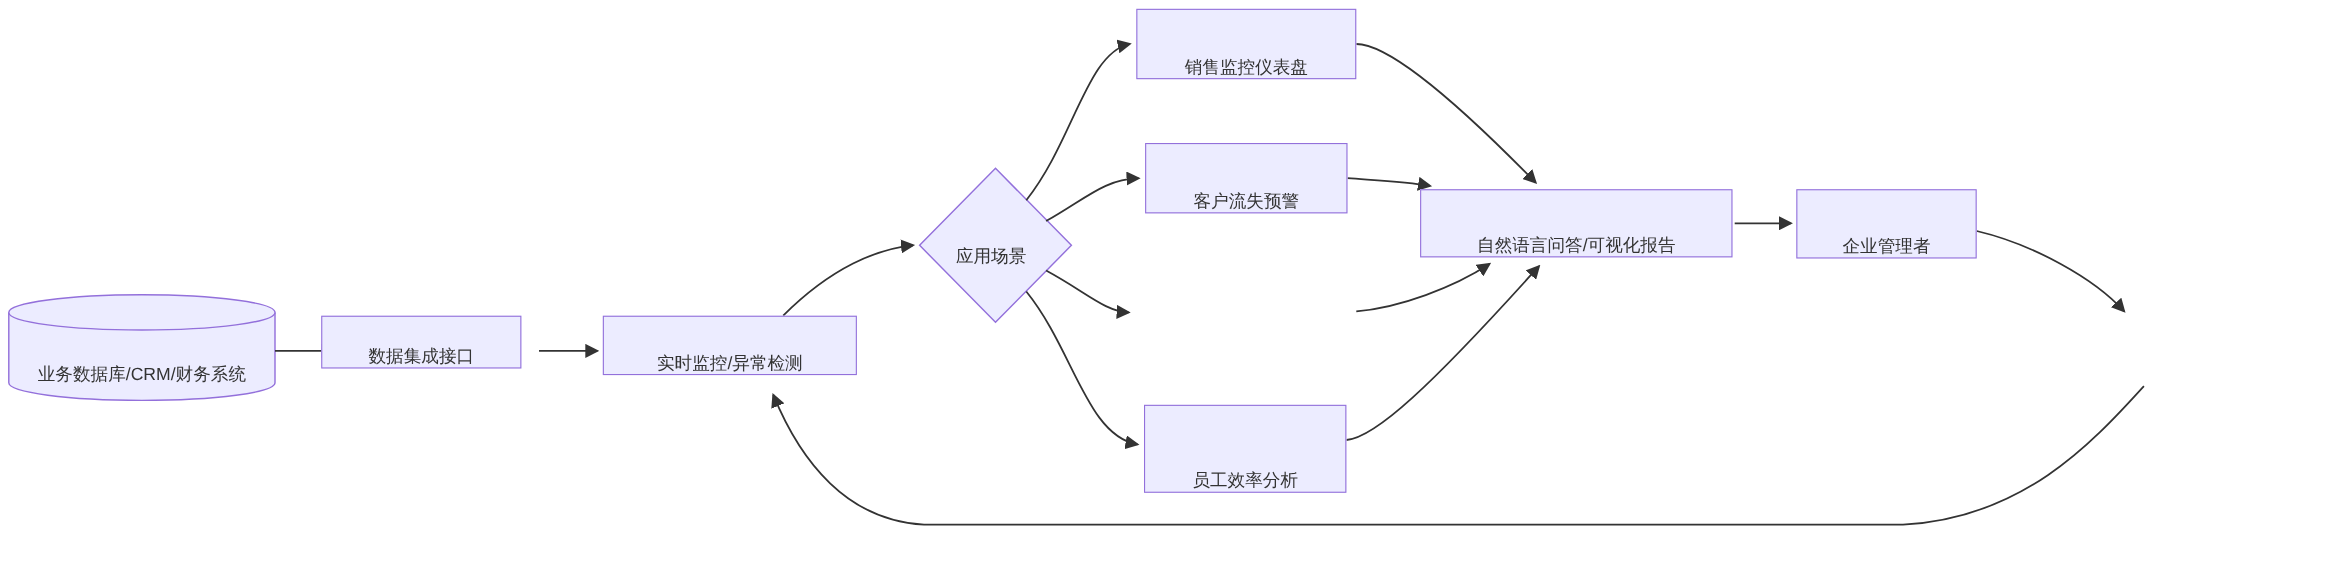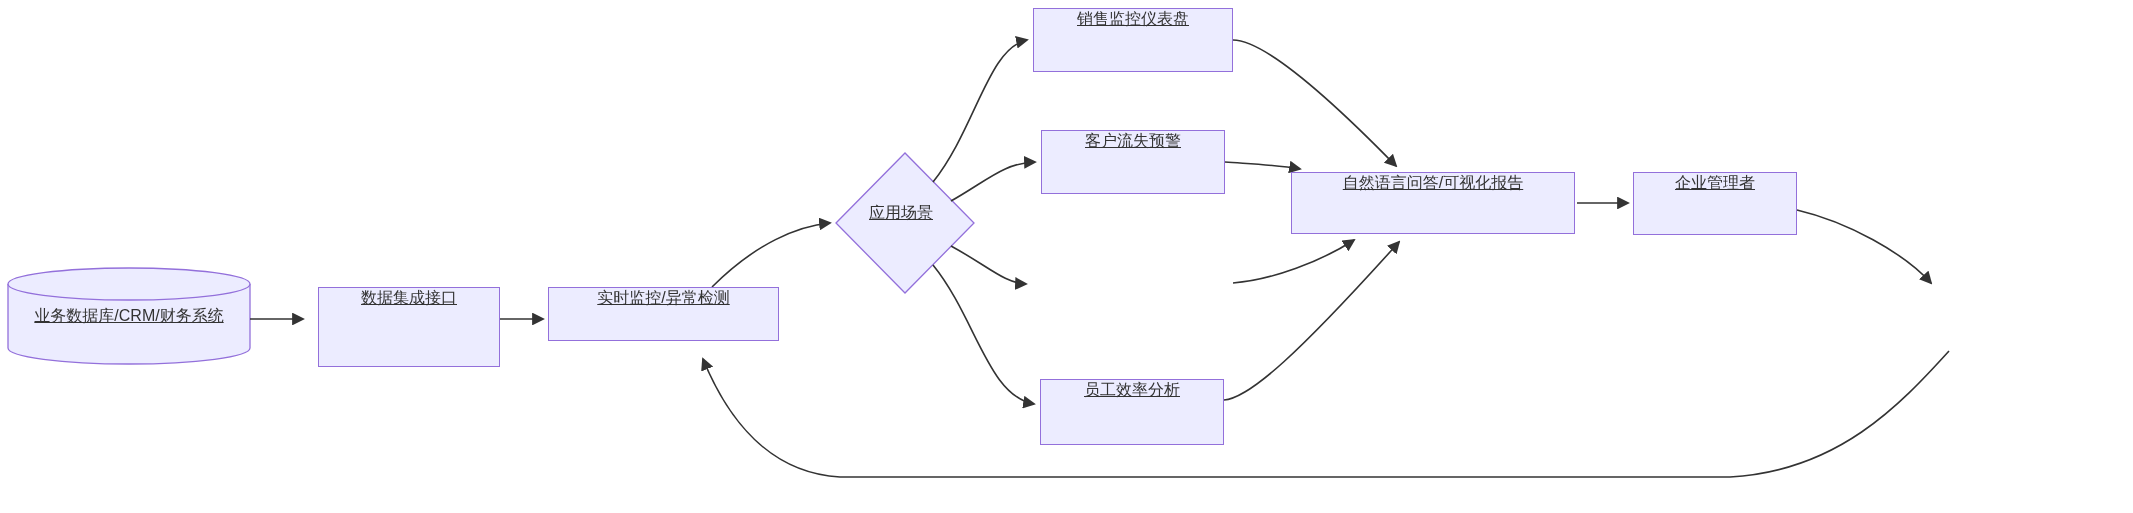--- a/index.html
+++ b/index.html
@@ -17,26 +17,25 @@
     background:var(--bg);
     font-family:"Liberation Sans","DejaVu Sans",sans-serif;
     overflow:hidden;
   }
   .edges{position:absolute;left:0;top:0;width:2133px;height:513px;}
   .edge-path{fill:none;stroke:var(--edge);stroke-width:1.6px;}
   .arrow-fill{fill:var(--edge);}
   .shape-fill{fill:var(--node-fill);stroke:var(--node-border);stroke-width:1.3px;}
   .node{
     position:absolute;
-    display:flex;align-items:flex-start;justify-content:center;
+    display:flex;align-items:flex-end;justify-content:center;
     text-align:center;
     color:var(--text);
     font-size:16px;
     line-height:1.2;
-    text-decoration:underline;
   }
   .rect-node{
     background:var(--node-fill);
     border:1px solid var(--node-border);
   }
   .ghost{background:transparent;border:none;}
 </style>
 </head>
 <body>
 
@@ -66,42 +65,42 @@
     <path class="edge-path" marker-end="url(#arrow)" d="M1224,400 C1250,398 1300,352 1399,242"></path>
     <path class="edge-path" marker-end="url(#arrow)" d="M1577,203 L1628,203"></path>
     <path class="edge-path" marker-end="url(#arrow)" d="M1797,210 C1848,222 1904,253 1931,283"></path>
     <path class="edge-path" marker-end="url(#arrow)" d="M1949,351 C1900,405 1838,471 1730,477 L840,477 C770,473 728,420 703,359"></path>
   </svg>
 
   <div class="node ghost" style="left:9px;top:306px;width:240px;height:44px;">
     <span>业务数据库/CRM/财务系统</span>
   </div>
 
-  <div class="node rect-node" style="left:318px;top:287px;width:182px;height:80px;">
+  <div class="node rect-node" style="left:292px;top:287px;width:182px;height:48px;">
     <span>数据集成接口</span>
   </div>
 
   <div class="node rect-node" style="left:548px;top:287px;width:231px;height:54px;">
     <span>实时监控/异常检测</span>
   </div>
 
   <div class="node ghost" style="left:832px;top:203px;width:138px;height:40px;">
     <span>应用场景</span>
   </div>
 
   <div class="node rect-node" style="left:1033px;top:8px;width:200px;height:64px;">
     <span>销售监控仪表盘</span>
   </div>
 
   <div class="node rect-node" style="left:1041px;top:130px;width:184px;height:64px;">
     <span>客户流失预警</span>
   </div>
 
 
-  <div class="node rect-node" style="left:1040px;top:379px;width:184px;height:66px;">
+  <div class="node rect-node" style="left:1040px;top:368px;width:184px;height:80px;">
     <span>员工效率分析</span>
   </div>
 
   <div class="node rect-node" style="left:1291px;top:172px;width:284px;height:62px;">
     <span>自然语言问答/可视化报告</span>
   </div>
 
   <div class="node rect-node" style="left:1633px;top:172px;width:164px;height:63px;">
     <span>企业管理者</span>
   </div>

